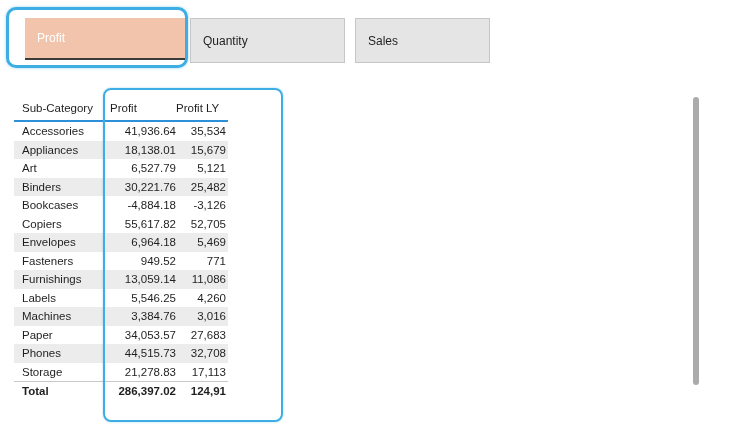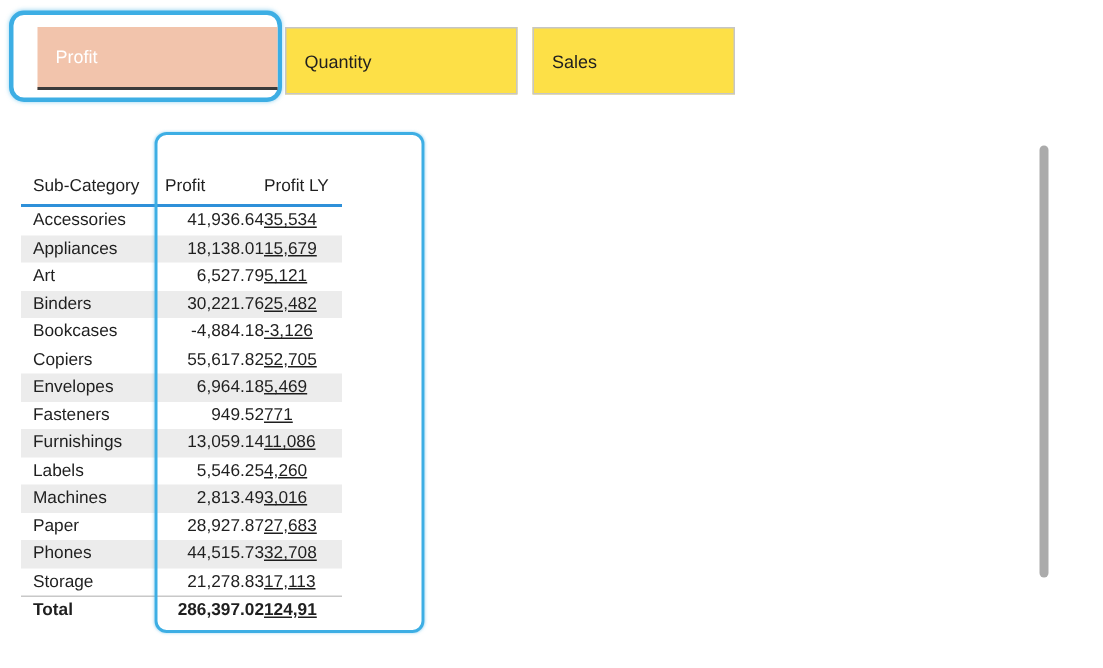--- a/index.html
+++ b/index.html
@@ -20,45 +20,45 @@
 
   
   .sel-wrap{
     position:absolute;left:6px;top:7px;width:182px;height:61px;
     border:3px solid var(--selection-outline);border-radius:10px;
     box-shadow:0 0 3px rgba(61,174,228,.55);
     box-sizing:border-box;background:#fff;
   }
   .btn{
     position:absolute;display:flex;align-items:center;
-    font-size:12px;box-sizing:border-box;background:#fde047;
+    font-size:12px;box-sizing:border-box;background:#e5e5e5;
     border:1px solid var(--button-border);padding-left:12px;cursor:pointer;
   }
   .btn-selected{
     left:16px;top:8px;width:160px;height:42px;
     background:var(--selected-fill);border:none;
     border-bottom:2px solid var(--selected-underline);
     color:#fff;
   }
   .btn-quantity{left:190px;top:18px;width:155px;height:45px;}
   .btn-sales{left:355px;top:18px;width:135px;height:45px;}
 
   
-  .tbl{position:absolute;left:14px;top:95px;width:214px;font-size:11.5px;margin-top:16px;}
+  .tbl{position:absolute;left:14px;top:95px;width:214px;font-size:11.5px;}
   .thead,.trow,.ttotal{
     display:grid;grid-template-columns:90px 72px 52px;align-items:center;
   }
   .thead{height:27px;border-bottom:2px solid var(--header-underline);box-sizing:border-box;}
   .trow{height:18.5px;}
   .trow.alt{background:var(--row-stripe);}
   .ttotal{height:19px;border-top:1px solid #C8C8C8;font-weight:bold;box-sizing:border-box;}
   .cell{overflow:hidden;white-space:nowrap;}
   .c0{padding-left:8px;text-align:left;}
   .c1{text-align:right;padding-right:0;}
-  .c2{text-align:left;padding-right:2px;text-decoration:underline;}
+  .c2{text-align:right;padding-right:2px;}
   .h1{text-align:left;padding-left:6px;}
   .h2{text-align:left;padding-right:1px;}
 
   
   .col-outline{
     position:absolute;left:103px;top:88px;width:180px;height:334px;
     border:2.5px solid var(--selection-outline);border-radius:8px;
     box-shadow:0 0 2px rgba(61,174,228,.5);
     box-sizing:border-box;pointer-events:none;background:transparent;
   }
@@ -138,26 +138,26 @@
           <div class="cell c1">13,059.14</div>
           <div class="cell c2">11,086</div>
         </div>
         <div class="trow">
           <div class="cell c0">Labels</div>
           <div class="cell c1">5,546.25</div>
           <div class="cell c2">4,260</div>
         </div>
         <div class="trow alt">
           <div class="cell c0">Machines</div>
-          <div class="cell c1">2,813.49</div>
+          <div class="cell c1">3,384.76</div>
           <div class="cell c2">3,016</div>
         </div>
         <div class="trow">
           <div class="cell c0">Paper</div>
-          <div class="cell c1">28,927.87</div>
+          <div class="cell c1">34,053.57</div>
           <div class="cell c2">27,683</div>
         </div>
         <div class="trow alt">
           <div class="cell c0">Phones</div>
           <div class="cell c1">44,515.73</div>
           <div class="cell c2">32,708</div>
         </div>
         <div class="trow">
           <div class="cell c0">Storage</div>
           <div class="cell c1">21,278.83</div>

